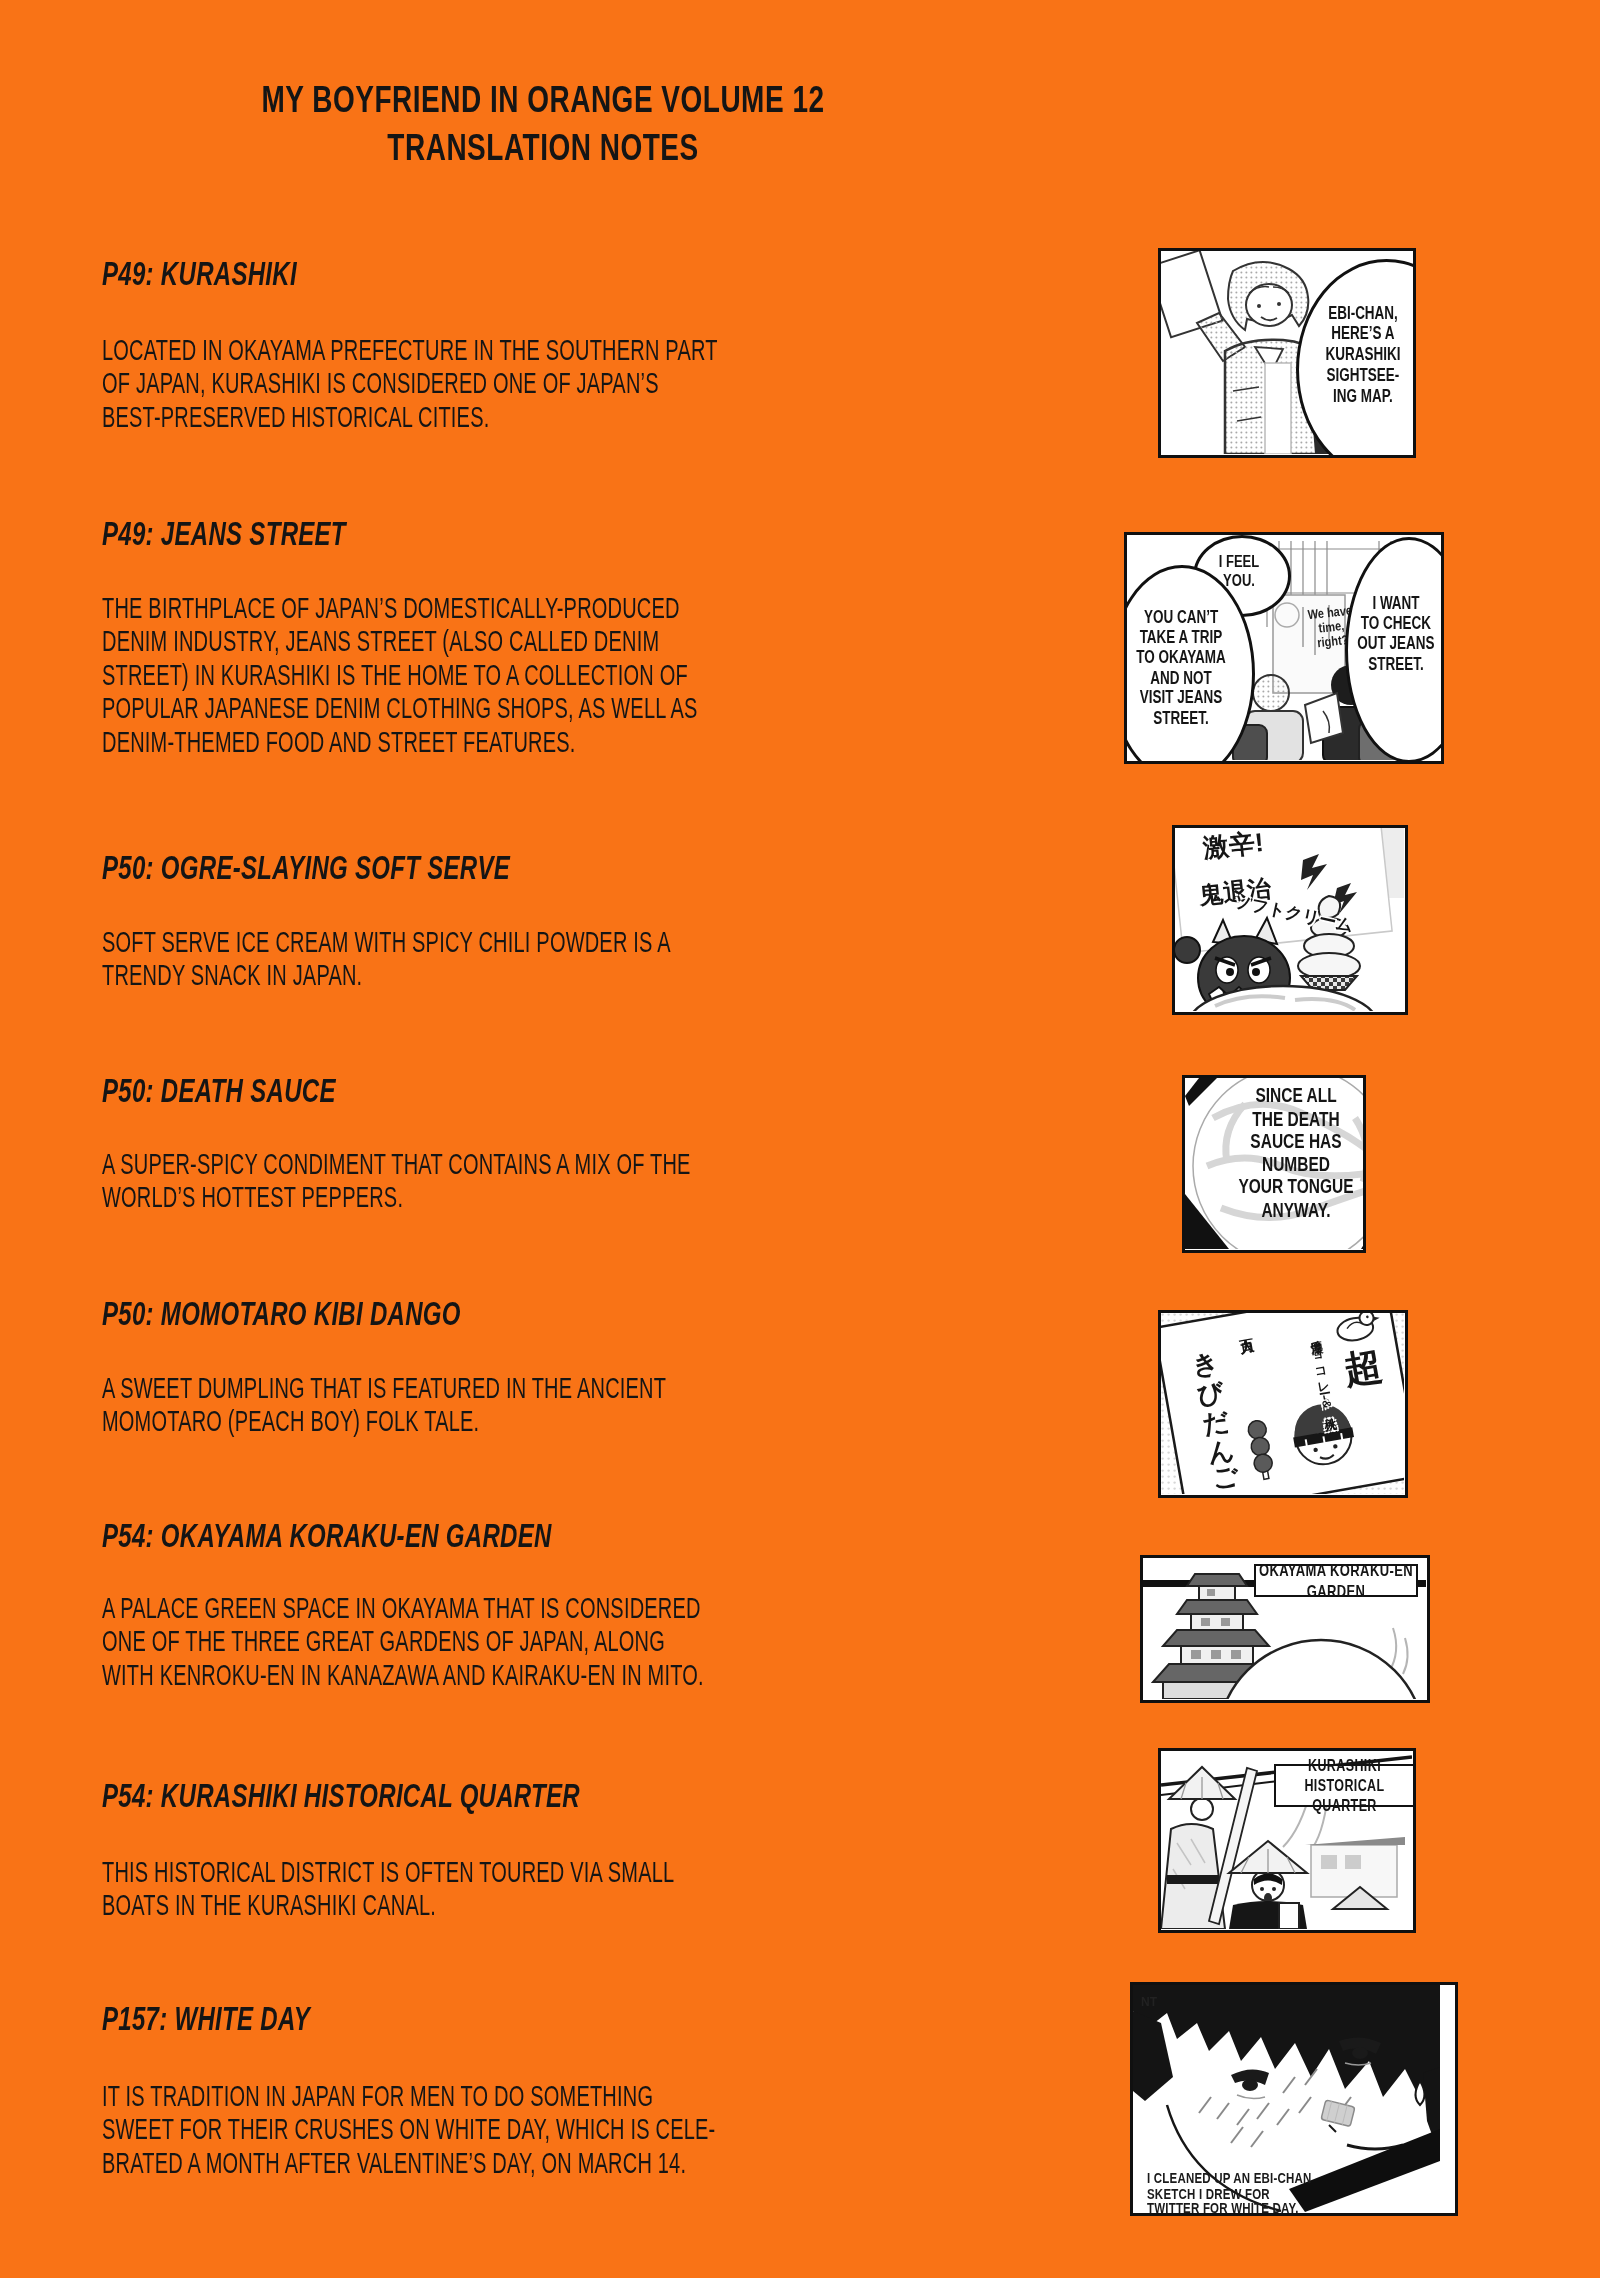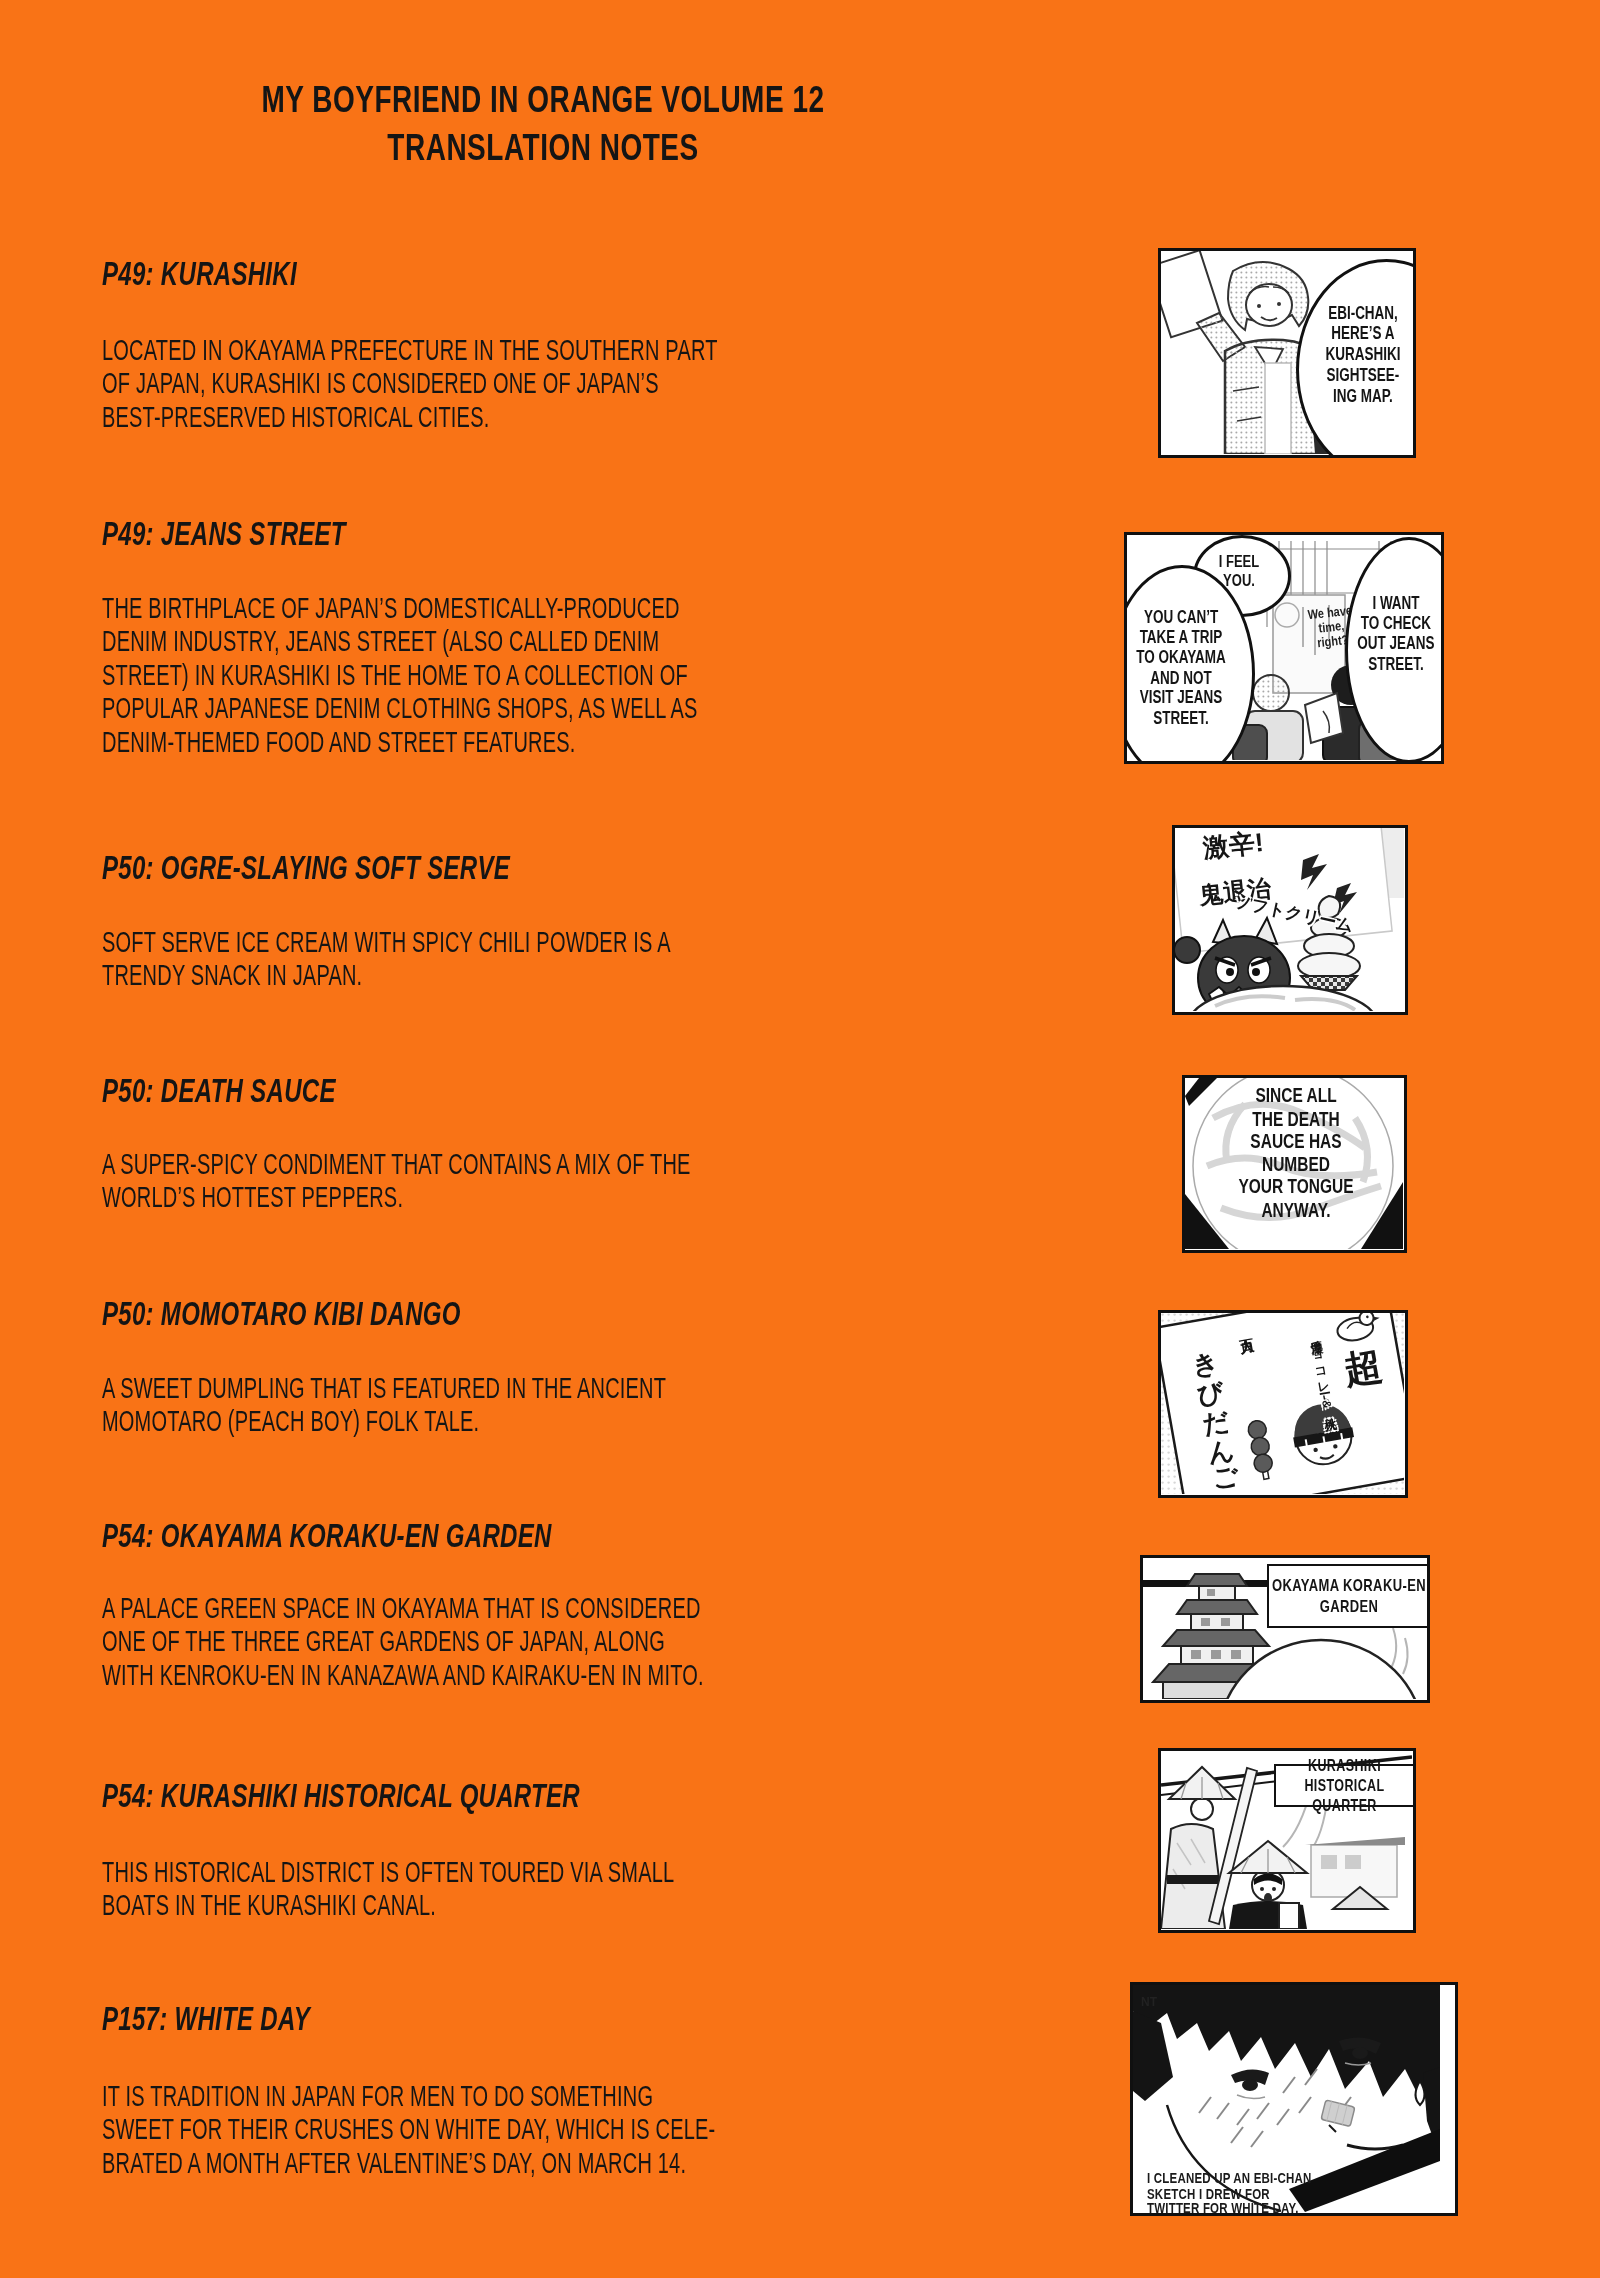--- a/index.html
+++ b/index.html
@@ -197,21 +197,21 @@
         <polygon points="8,86 64,86 52,100 20,100" fill="url(#p3c)" stroke="#222" stroke-width="2"></polygon>
       </g>
       <ellipse cx="108" cy="196" rx="94" ry="38" fill="#fff" stroke="#222" stroke-width="2.5"></ellipse>
       <path d="M40,178 q30,-14 70,-8 M120,172 q40,-4 60,10" stroke="#ccc" stroke-width="4" fill="none"></path>
     </svg>
     <div class="cjk" style="left:28px;top:0px;font-size:26px;transform:rotate(-6deg)">激辛!</div>
     <div class="cjk" style="left:24px;top:48px;font-size:24px;transform:rotate(-6deg)">鬼退治</div>
     <div class="cjk" style="left:58px;top:74px;font-size:17px;transform:rotate(12deg)">ソフトクリーム</div>
   </div>
 
-  <div class="panel" style="left:1182px;top:1075px;width:225px;height:178px">
+  <div class="panel" style="left:1182px;top:1075px;width:184px;height:178px">
     <svg width="218" height="171" viewBox="0 0 218 171">
       <circle cx="108" cy="88" r="100" fill="#fff" stroke="#aaa" stroke-width="1.5"></circle>
       <g stroke="#d2d2d2" stroke-width="7" fill="none" opacity=".9">
         <path d="M28,40 q44,-24 86,-6 t66,36"></path>
         <path d="M22,88 q38,-16 74,0 t96,6"></path>
         <path d="M36,130 q46,18 90,2 t70,-24"></path>
         <path d="M60,26 q-24,26 -18,58"></path>
         <path d="M170,40 q20,30 8,64"></path>
       </g>
       <polygon points="0,171 0,116 44,171" fill="#111"></polygon>
@@ -286,21 +286,21 @@
         <rect x="48" y="92" width="10" height="9"></rect>
           <rect x="68" y="92" width="10" height="9"></rect>
           <rect x="88" y="92" width="10" height="9"></rect>
         <rect x="58" y="60" width="9" height="8"></rect>
           <rect x="78" y="60" width="9" height="8"></rect>
         <rect x="64" y="31" width="8" height="7"></rect>
       </g>
       <path d="M250,70 q8,24 -4,44 M262,80 q6,20 -2,36" stroke="#b5b5b5" stroke-width="2" fill="none"></path>
       <circle cx="178" cy="186" r="104" fill="#fff" stroke="#222" stroke-width="2.5"></circle>
     </svg>
-    <div class="labelbox" style="left:124px;top:6px;width:164px;height:64px">
+    <div class="labelbox" style="left:111px;top:6px;width:164px;height:33px">
       <div class="labeltxt">OKAYAMA KORAKU-EN
 GARDEN</div>
     </div>
   </div>
 
   <div class="panel" style="left:1158px;top:1748px;width:258px;height:185px">
     <svg width="251" height="178" viewBox="0 0 251 178">
       <line x1="0" y1="34" x2="251" y2="6" stroke="#161616" stroke-width="3.5"></line>
       <line x1="0" y1="44" x2="118" y2="30" stroke="#161616" stroke-width="2"></line>
       <path d="M150,38 q-10,40 -28,58 M168,34 q-4,44 -16,62" stroke="#b5b5b5" stroke-width="2" fill="none"></path>

